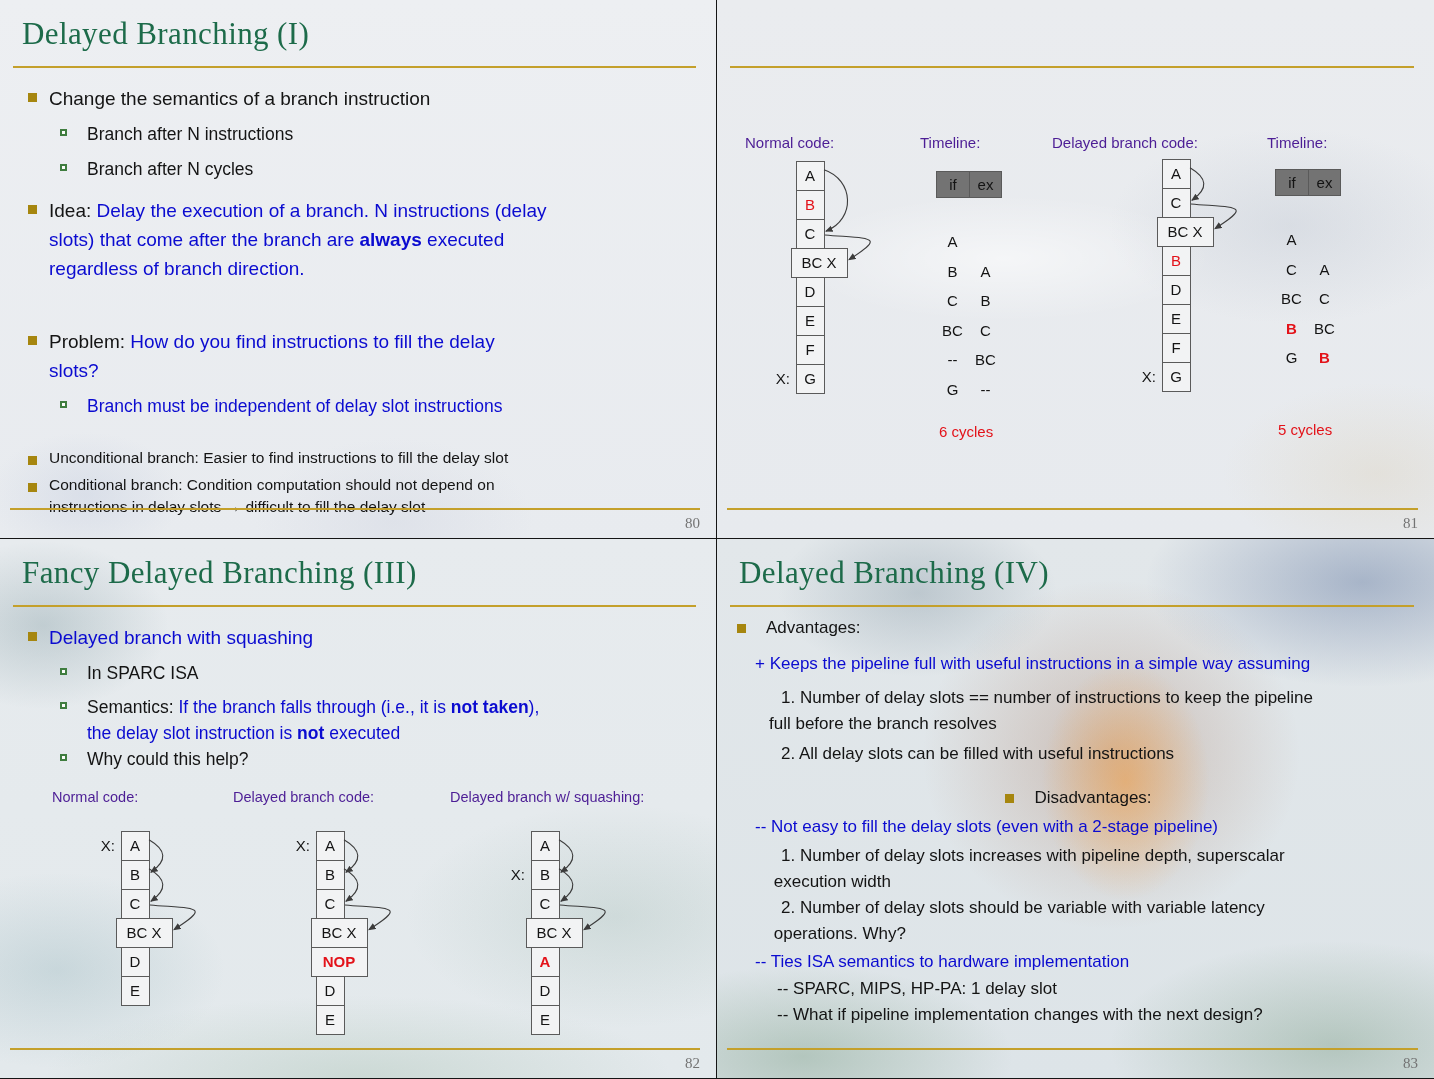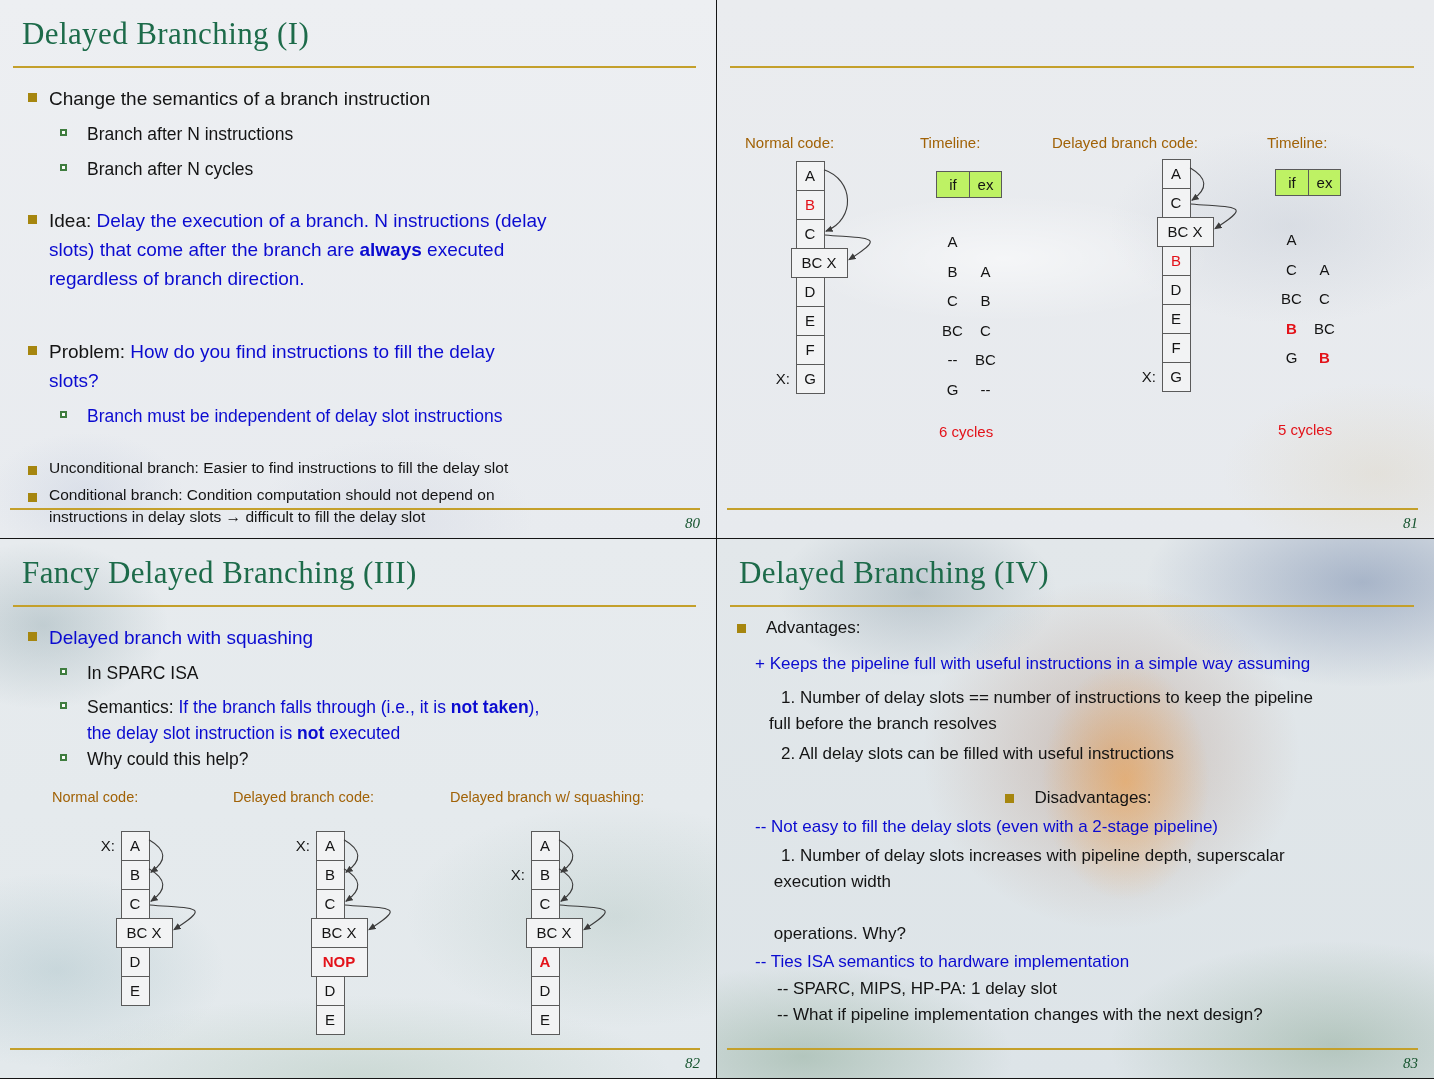--- a/index.html
+++ b/index.html
@@ -30,21 +30,21 @@
     radial-gradient(270px 250px at 55% 40%, rgba(140,70,30,.26), transparent 70%),
     radial-gradient(310px 150px at 90% 8%, rgba(45,75,130,.32), transparent 70%),
     radial-gradient(200px 120px at 28% 10%, rgba(60,90,110,.22), transparent 70%),
     radial-gradient(300px 130px at 12% 96%, rgba(70,120,80,.28), transparent 70%),
     radial-gradient(320px 150px at 86% 94%, rgba(60,110,70,.26), transparent 70%),
     linear-gradient(#e2e7ea,#dde4e8);}
   .inner{position:absolute;inset:0;z-index:1;}
   h1.stitle{position:absolute;top:16px;left:22px;margin:0;font-family:"Liberation Serif",serif;font-weight:400;font-size:31px;color:#1d6b4a;letter-spacing:.4px;white-space:nowrap;}
   .underline{position:absolute;top:66px;left:13px;right:20px;height:2px;background:#c4a02b;}
   .goldline{position:absolute;left:10px;right:16px;bottom:28px;height:2px;background:#c4a02b;}
-  .pagenum{position:absolute;right:16px;bottom:6px;font-family:"Liberation Serif",serif;font-size:15px;color:#14532d;font-style:italic;}
+  .pagenum{position:absolute;right:16px;bottom:6px;font-family:"Liberation Serif",serif;font-size:15px;color:#737373;}
   
   .bullets-area{position:absolute;left:0;right:18px;}
   .s1 .bullets-area,.s3 .bullets-area{top:84px;}
   .s4 .bullets-area{top:76px;right:14px;}
   .b-row{display:flex;align-items:flex-start;}
   .bt{display:block;}
   .mk{flex:0 0 auto;margin-right:12px;}
   .mk-gold{width:9px;height:9px;background:#a6860f;margin-top:9px;}
   .mk-green{width:7px;height:7px;border:2px solid #3f7d3f;background:#fbfcfb;margin-top:8px;}
   .sz-lg{font-size:19px;line-height:29px;}
@@ -55,27 +55,27 @@
   .ind1{padding-left:60px;}
   .ind2{padding-left:38px;}
   .ind3{padding-left:52px;}
   .ind3 .bt{text-indent:12px;}
   .ind4{padding-left:60px;}
   .s4 .ind0{padding-left:20px;}
   .c-k{color:#141414;}
   .c-b{color:#0b0bd0;}
   .bold{font-weight:bold;}
   
-  .dlabel{position:absolute;font-size:15px;color:#a16207;white-space:nowrap;}
+  .dlabel{position:absolute;font-size:15px;color:#4c1d95;white-space:nowrap;}
   .s2 .dlabel{top:134px;}
   .s3 .dlabel{top:250px;font-size:14.5px;}
   
   .stackbox{position:absolute;}
   .tl{position:absolute;width:90px;}
-  .tl-head{display:inline-flex;border:1px solid #5a5a5a;background:#bef264;}
+  .tl-head{display:inline-flex;border:1px solid #5a5a5a;background:#737373;}
   .tl-head span{display:block;width:32px;height:25px;line-height:25px;text-align:center;font-size:15px;color:#141414;}
   .tl-head span + span{border-left:1px solid #5a5a5a;}
   .tl-rows{margin-top:29px;}
   .tl-row{display:flex;height:29.5px;align-items:center;}
   .tl-row span{display:block;width:33px;text-align:center;font-size:15px;color:#141414;white-space:nowrap;}
   .tl-row span.red{color:#e31219;font-weight:bold;}
   .tl-cycles{position:absolute;left:3px;top:252px;font-size:15px;color:#e31219;white-space:nowrap;}
 </style>
 </head>
 <body>
@@ -92,21 +92,21 @@
             <span class="bt"><span class="c-k">Change the semantics of a branch instruction</span></span>
           </div>
           <div class="b-row ind1 sz-md" style="margin-top: 8px;">
             <span class="mk mk-green"></span>
             <span class="bt"><span class="c-k">Branch after N instructions</span></span>
           </div>
           <div class="b-row ind1 sz-md" style="margin-top: 9px;">
             <span class="mk mk-green"></span>
             <span class="bt"><span class="c-k">Branch after N cycles</span></span>
           </div>
-          <div class="b-row ind0 sz-lg" style="margin-top: 24px;">
+          <div class="b-row ind0 sz-lg" style="margin-top: 14px;">
             <span class="mk mk-gold"></span>
             <span class="bt"><span class="c-k">Idea: </span><span class="c-b">Delay the execution of a branch. N instructions (delay</span><br><span class="c-b">slots) that come after the branch are </span><span class="c-b bold">always</span><span class="c-b"> executed</span><br><span class="c-b">regardless of branch direction.</span></span>
           </div>
           <div class="b-row ind0 sz-lg" style="margin-top: 44px;">
             <span class="mk mk-gold"></span>
             <span class="bt"><span class="c-k">Problem: </span><span class="c-b">How do you find instructions to fill the delay</span><br><span class="c-b">slots?</span></span>
           </div>
           <div class="b-row ind1 sz-md" style="margin-top: 8px;">
             <span class="mk mk-green"></span>
             <span class="bt"><span class="c-b">Branch must be independent of delay slot instructions</span></span>
@@ -368,21 +368,21 @@
             <span class="mk mk-gold"></span>
             <span class="bt"><span class="c-k">Disadvantages:</span></span>
           </div>
           <div class="b-row ind2 sz-md" style="margin-top: 3px;">
             <span class="bt"><span class="c-b">-- Not easy to fill the delay slots (even with a 2-stage pipeline)</span></span>
           </div>
           <div class="b-row ind3 sz-md" style="margin-top: 3px;">
             <span class="bt"><span class="c-k">1. Number of delay slots increases with pipeline depth, superscalar</span><br><span class="c-k">&nbsp;execution width</span></span>
           </div>
           <div class="b-row ind3 sz-md">
-            <span class="bt"><br><span class="c-k">&nbsp;operations. Why?</span></span>
+            <span class="bt"><span class="c-k">2. Number of delay slots should be variable with variable latency</span><br><span class="c-k">&nbsp;operations. Why?</span></span>
           </div>
           <div class="b-row ind2 sz-md" style="margin-top: 2px;">
             <span class="bt"><span class="c-b">-- Ties ISA semantics to hardware implementation</span></span>
           </div>
           <div class="b-row ind4 sz-md" style="margin-top: 1px;">
             <span class="bt"><span class="c-k">-- SPARC, MIPS, HP-PA: 1 delay slot</span></span>
           </div>
           <div class="b-row ind4 sz-md">
             <span class="bt"><span class="c-k">-- What if pipeline implementation changes with the next design?</span></span>
           </div>

